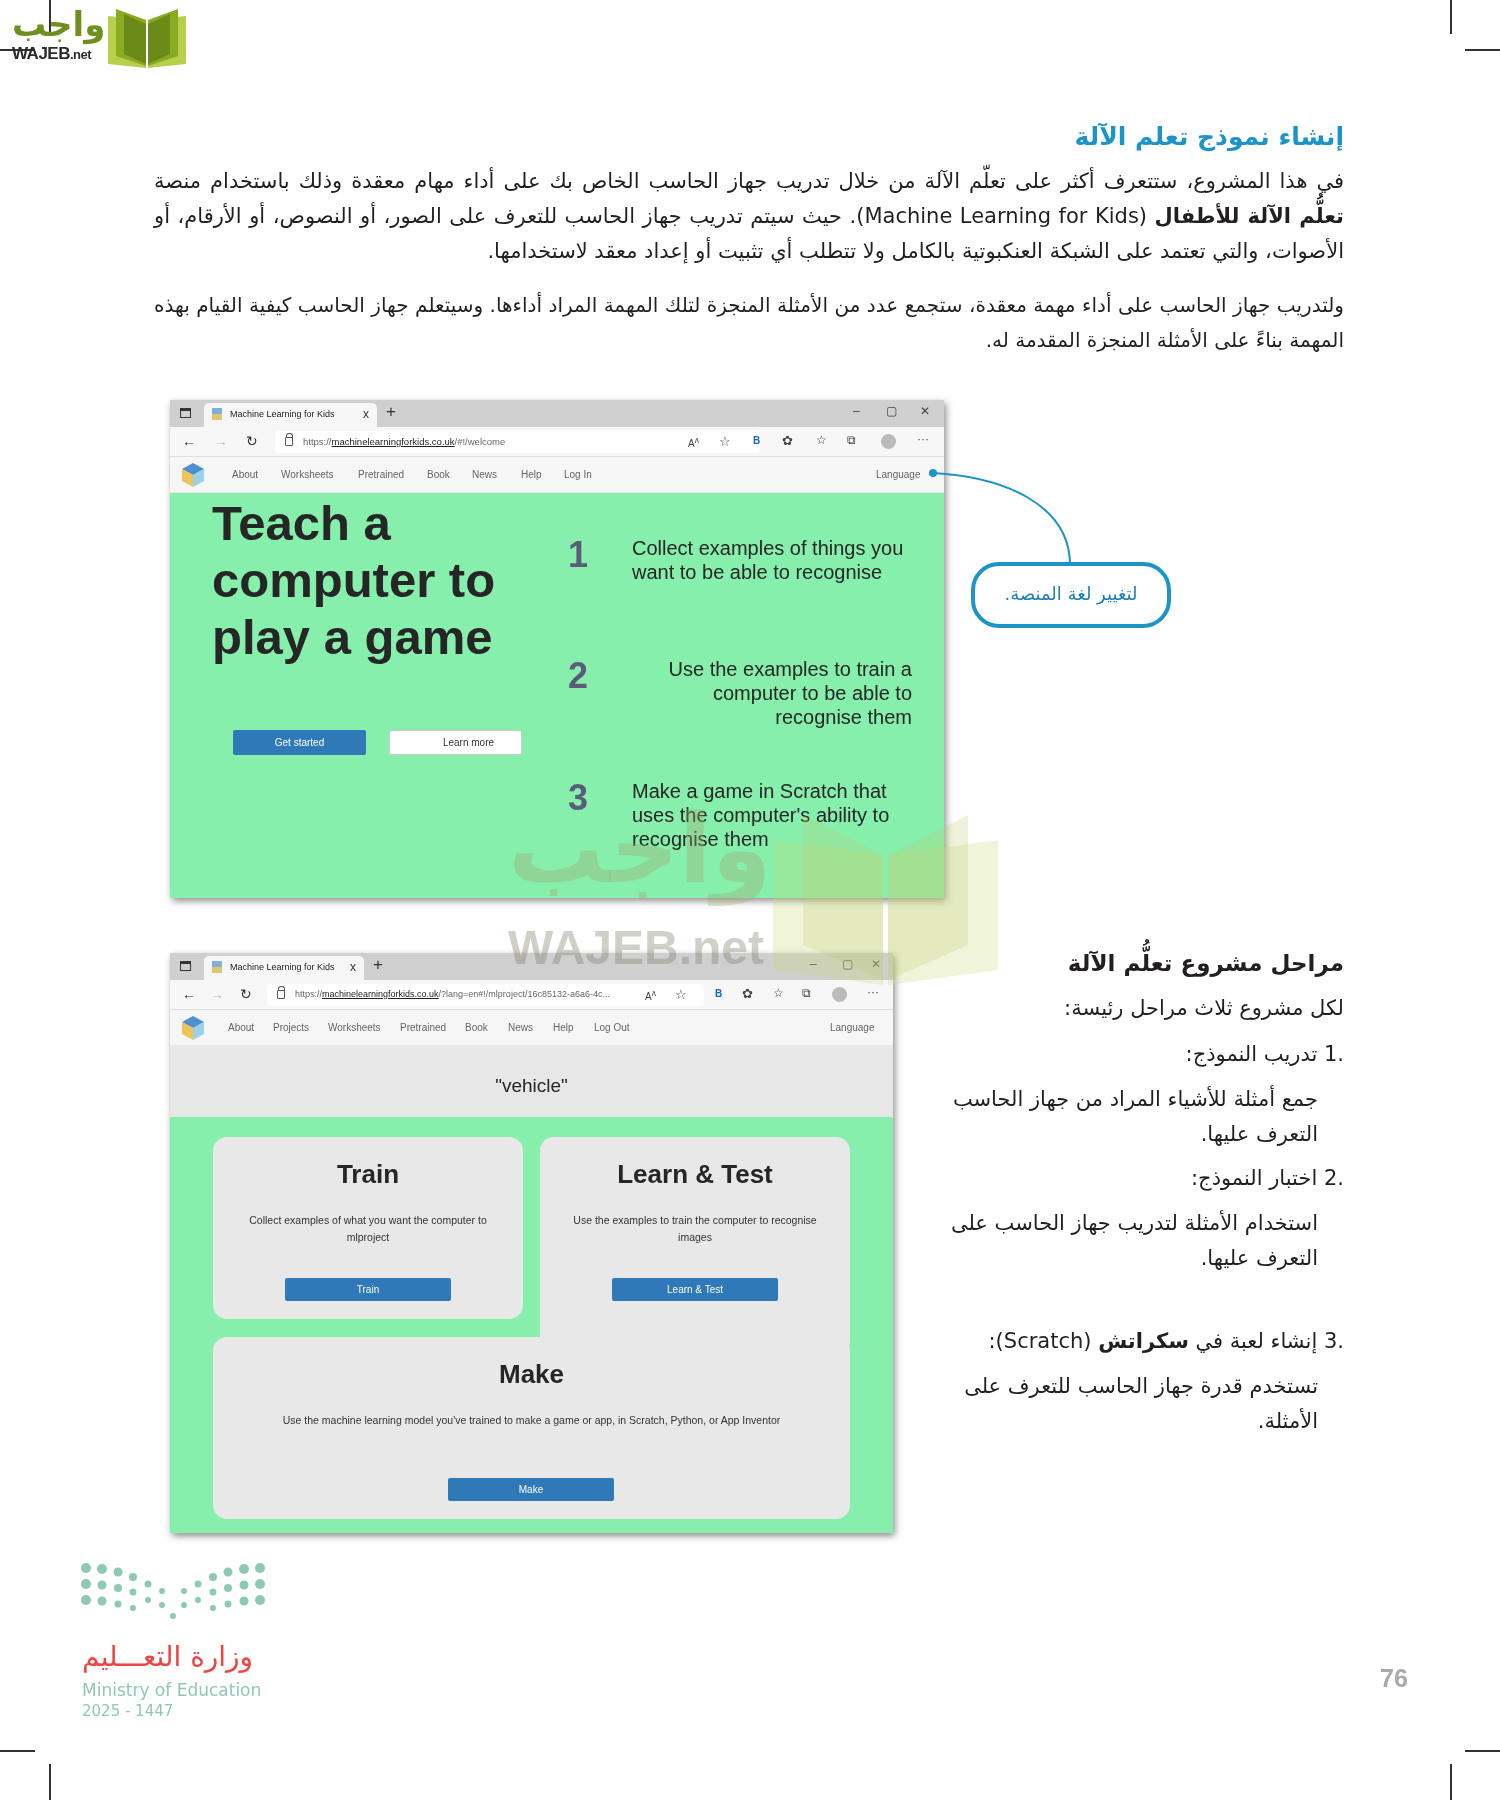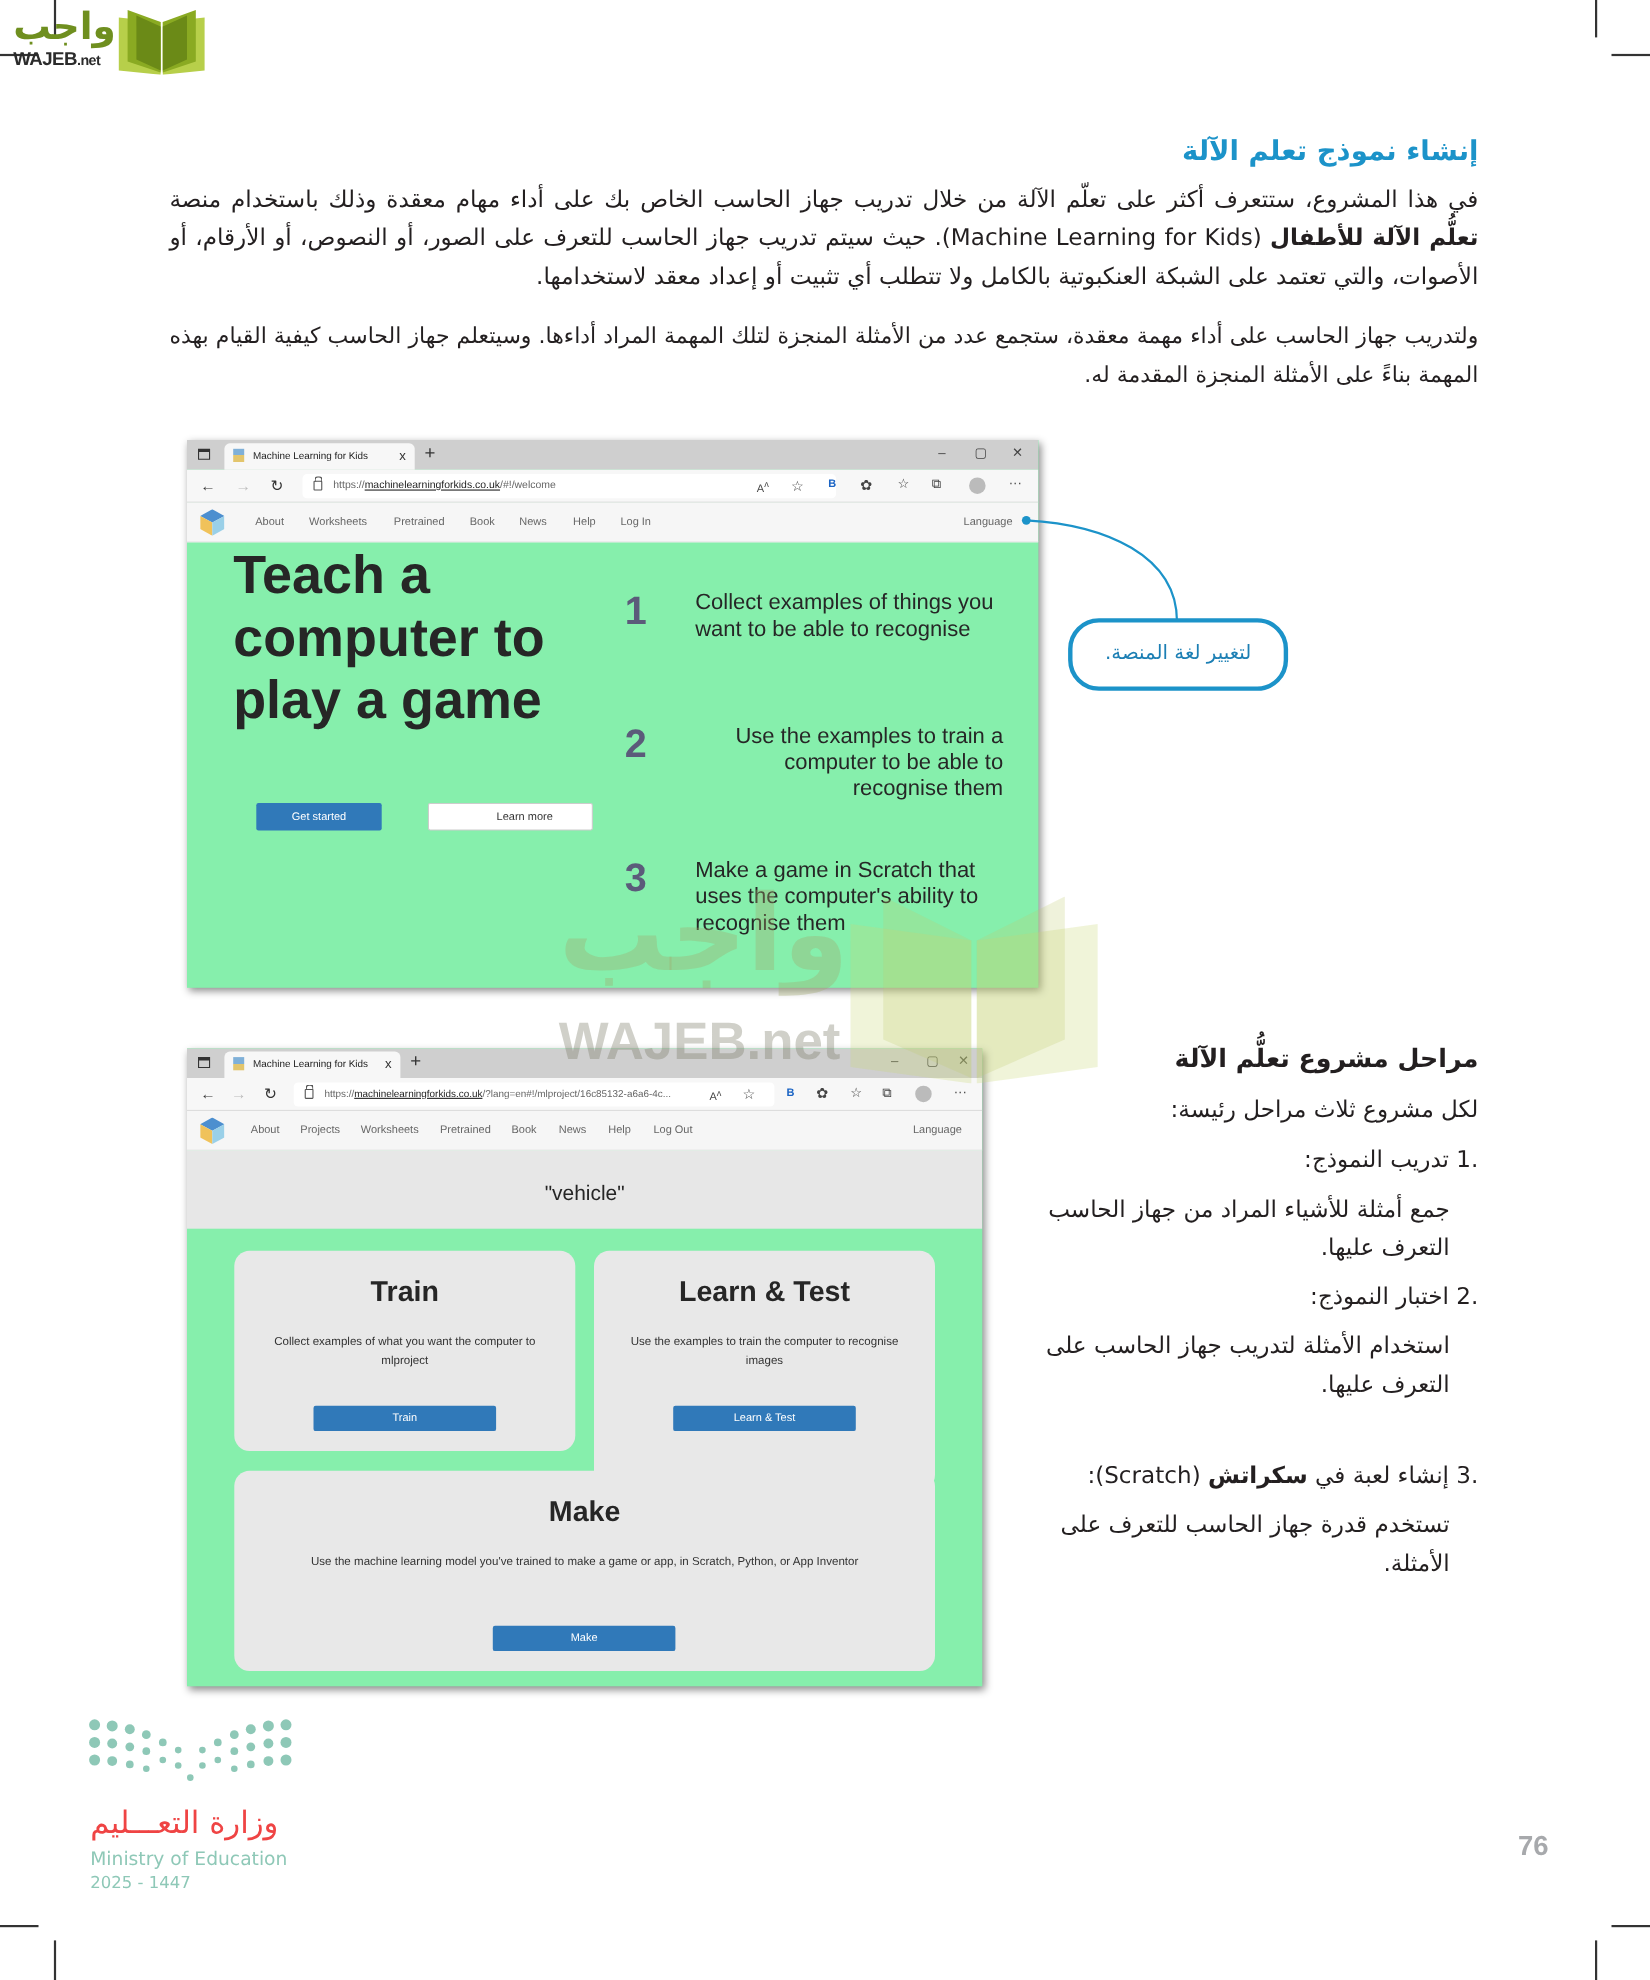--- a/index.html
+++ b/index.html
@@ -155,22 +155,22 @@
     <span class="nav-link" style="left:302px;">News</span>
     <span class="nav-link" style="left:351px;">Help</span>
     <span class="nav-link" style="left:394px;">Log In</span>
     <span class="nav-link" style="left:706px;">Language</span>
   </div>
   <div class="hero-title">
     <div>Teach a</div>
     <div>computer to</div>
     <div>play a game</div>
   </div>
-  <div class="btn-primary" style="left:63px;top:330px;width:114px;height:25px;line-height:25px;">Get started</div>
-  <div class="btn-outline" style="left:219px;top:330px;width:150px;height:25px;line-height:24px;padding-left:26px;">Learn more</div>
+  <div class="btn-primary" style="left:63px;top:330px;width:133px;height:25px;line-height:25px;">Get started</div>
+  <div class="btn-outline" style="left:219px;top:330px;width:133px;height:25px;line-height:24px;padding-left:26px;">Learn more</div>
 
   <div class="step-num" style="top:134px;">1</div>
   <div class="step-text" style="top:136px;">Collect examples of things you want to be able to recognise</div>
   <div class="step-num" style="top:255px;">2</div>
   <div class="step-text" style="top:257px;text-align:right;">Use the examples to train a computer to be able to recognise them</div>
   <div class="step-num" style="top:377px;">3</div>
   <div class="step-text" style="top:379px;">Make a game in Scratch that uses the computer's ability to recognise them</div>
 </div>
 
 <svg style="position:absolute;left:925px;top:465px;" width="150" height="100" viewBox="0 0 150 100">

